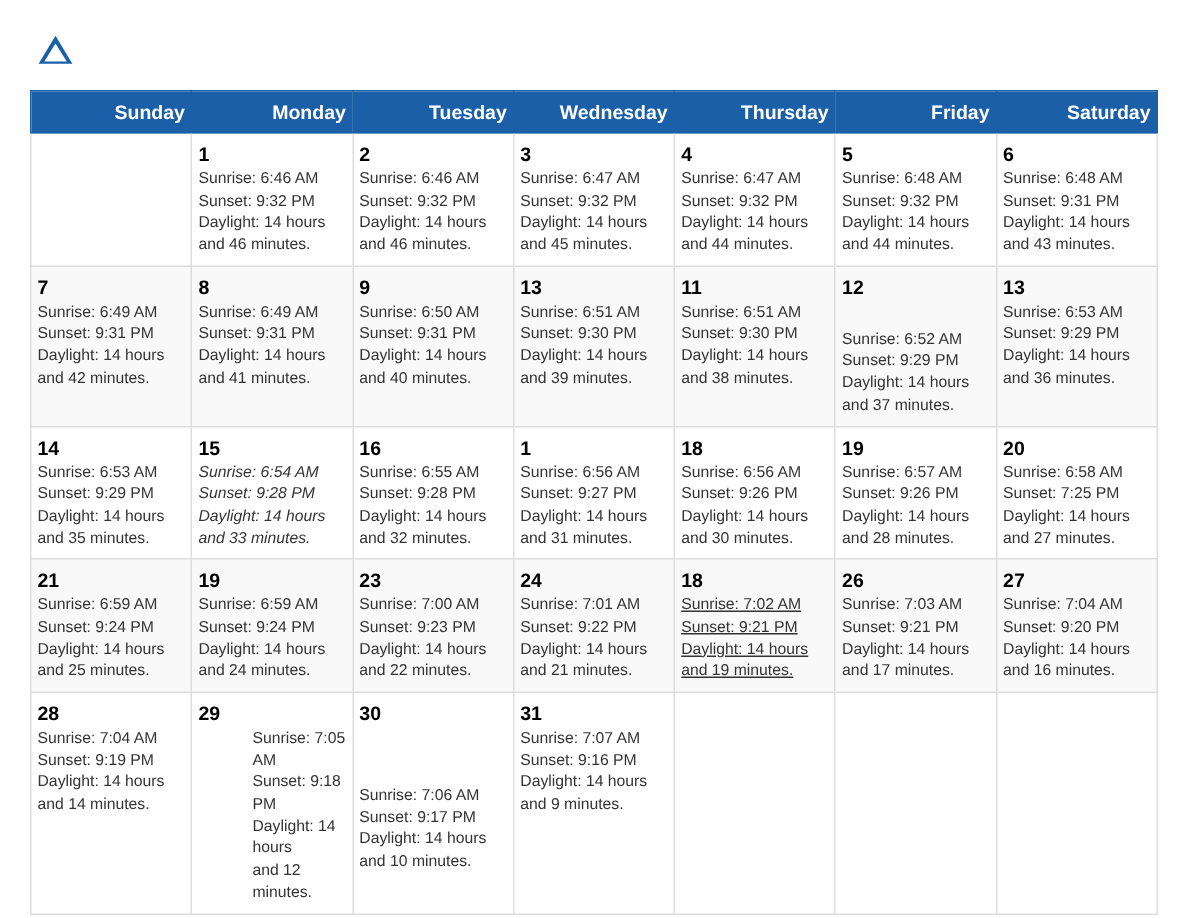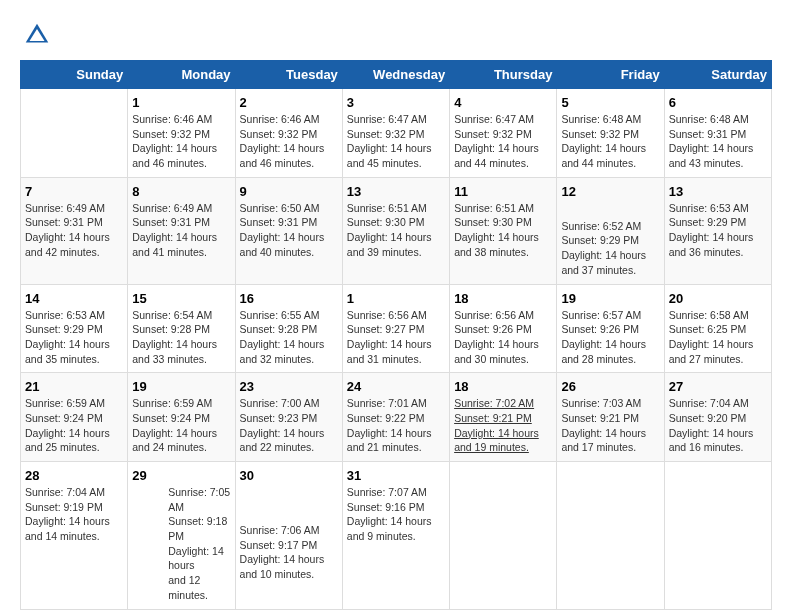--- a/index.html
+++ b/index.html
@@ -223,21 +223,21 @@
       <tr>
         <td>
           <span class="day-number">14</span>
           <div class="cell-info" style="white-space: pre-line;">Sunrise: 6:53 AM
 Sunset: 9:29 PM
 Daylight: 14 hours
 and 35 minutes.</div>
         </td>
         <td>
           <span class="day-number">15</span>
-          <div class="cell-info" style="white-space: pre-line;">Sunrise: 6:54 AM
+          <div class="cell-info" style="white-space: pre-line; font-style: italic;">Sunrise: 6:54 AM
 Sunset: 9:28 PM
 Daylight: 14 hours
 and 33 minutes.</div>
         </td>
         <td>
           <span class="day-number">16</span>
           <div class="cell-info" style="white-space: pre-line;">Sunrise: 6:55 AM
 Sunset: 9:28 PM
 Daylight: 14 hours
 and 32 minutes.</div>
@@ -259,21 +259,21 @@
         <td>
           <span class="day-number">19</span>
           <div class="cell-info" style="white-space: pre-line;">Sunrise: 6:57 AM
 Sunset: 9:26 PM
 Daylight: 14 hours
 and 28 minutes.</div>
         </td>
         <td>
           <span class="day-number">20</span>
           <div class="cell-info" style="white-space: pre-line;">Sunrise: 6:58 AM
-Sunset: 6:25 PM
+Sunset: 7:25 PM
 Daylight: 14 hours
 and 27 minutes.</div>
         </td>
       </tr>
       <tr>
         <td>
           <span class="day-number">21</span>
           <div class="cell-info" style="white-space: pre-line;">Sunrise: 6:59 AM
 Sunset: 9:24 PM
 Daylight: 14 hours

